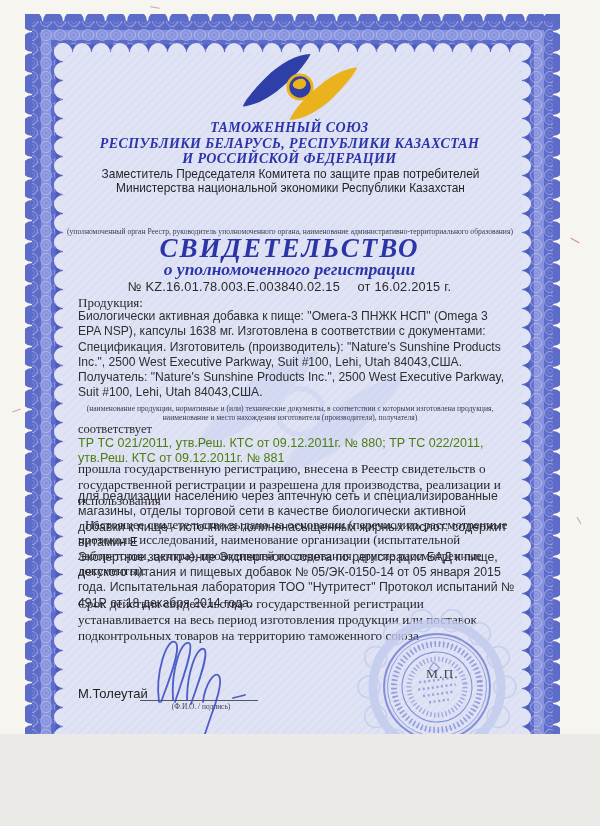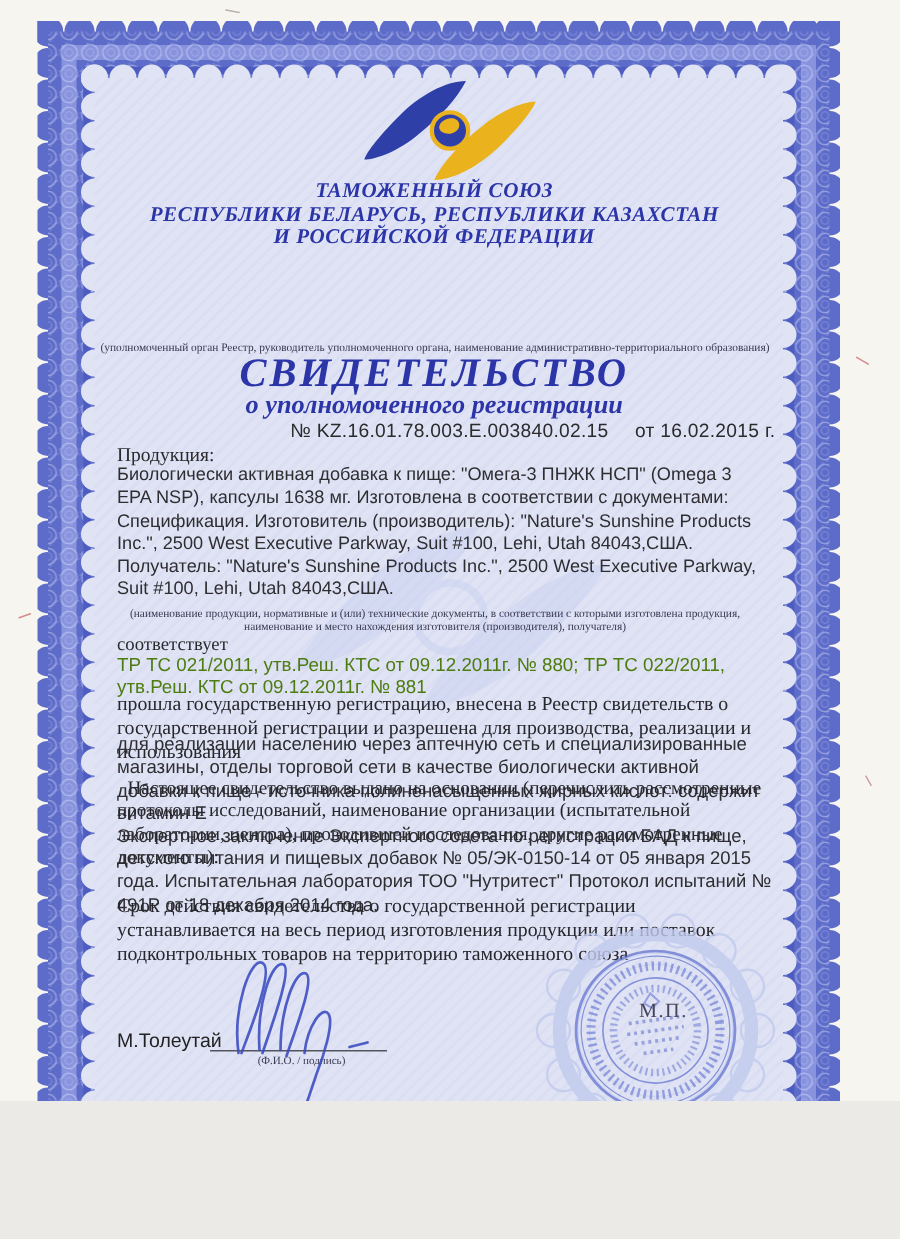--- a/index.html
+++ b/index.html
@@ -17,21 +17,21 @@
     font-family:"Liberation Serif",serif;font-weight:bold;font-style:italic;
     font-size:14px;line-height:15.5px;letter-spacing:.4px;}
   .authority{left:68px;top:167px;width:445px;font-size:11.9px;line-height:14.2px;color:#1f1f24;}
   .authority p{margin:0;}
   .authority-caption{left:64px;top:227px;width:452px;font-family:"Liberation Serif",serif;
     font-size:7.6px;color:#3a3a52;}
   .doc-title{left:62px;top:233px;width:455px;color:#2b35a8;font-family:"Liberation Serif",serif;
     font-weight:bold;font-style:italic;font-size:27px;letter-spacing:2px;}
   .doc-subtitle{left:62px;top:259px;width:455px;color:#2b35a8;font-family:"Liberation Serif",serif;
     font-weight:bold;font-style:italic;font-size:17.5px;}
-  .number-line{left:62px;top:279px;width:455px;font-size:12.8px;color:#2b2b2e;letter-spacing:.2px;text-align:right;}
+  .number-line{left:62px;top:279px;width:455px;font-size:12.8px;color:#2b2b2e;letter-spacing:.2px;}
   .number-line .sp{display:inline-block;width:10px;}
   .product-label{left:78px;top:295px;font-family:"Liberation Serif",serif;font-size:13px;color:#2a2a2e;}
   .product-text{left:78px;top:309px;width:433px;font-size:12.1px;line-height:15.3px;color:#2e2e32;}
   .product-caption{left:70px;top:404px;width:440px;font-family:"Liberation Serif",serif;
     font-size:7.6px;line-height:9.2px;color:#3a3a52;text-align:center;}
   .conforms-label{left:78px;top:422px;font-family:"Liberation Serif",serif;font-size:12.5px;color:#2a2a2e;}
   .conforms-text{left:78px;top:436px;width:436px;font-size:12.5px;line-height:15px;color:#4d7c0f;}
   .registration-text{left:78px;top:461px;width:438px;font-family:"Liberation Serif",serif;
     font-size:13.2px;line-height:15.8px;color:#26262c;}
   .usage-text{left:78px;top:489px;width:438px;font-size:12.4px;line-height:15.4px;color:#2e2e32;}
@@ -340,20 +340,21 @@
     <circle cx="65" cy="36" r="12.5" fill="#2e3fa8" stroke="#eab31e" stroke-width="3"></circle>
     <path d="M58,32 c2,-4 9,-6 12,-3 c3,3 1,8 -4,9 c-5,1 -10,-2 -8,-6 z" fill="#eab31e"></path>
   </svg>
 
   <div class="abs union-title centered">
     <div>ТАМОЖЕННЫЙ СОЮЗ</div>
     <div>РЕСПУБЛИКИ БЕЛАРУСЬ, РЕСПУБЛИКИ КАЗАХСТАН</div>
     <div>И РОССИЙСКОЙ ФЕДЕРАЦИИ</div>
   </div>
   <div class="abs authority centered">
+    <p>Заместитель Председателя Комитета по защите прав потребителей Министерства национальной экономики Республики Казахстан</p>
   </div>
   <div class="abs authority-caption centered">(уполномоченный орган Реестр, руководитель уполномоченного органа, наименование административно-территориального образования)</div>
 
   <div class="abs doc-title centered">СВИДЕТЕЛЬСТВО</div>
   <div class="abs doc-subtitle centered">о уполномоченного регистрации</div>
   <div class="abs number-line centered">
     <span>№</span>
     <span>KZ.16.01.78.003.E.003840.02.15</span>
     <span class="sp"></span>
     <span>от</span>

